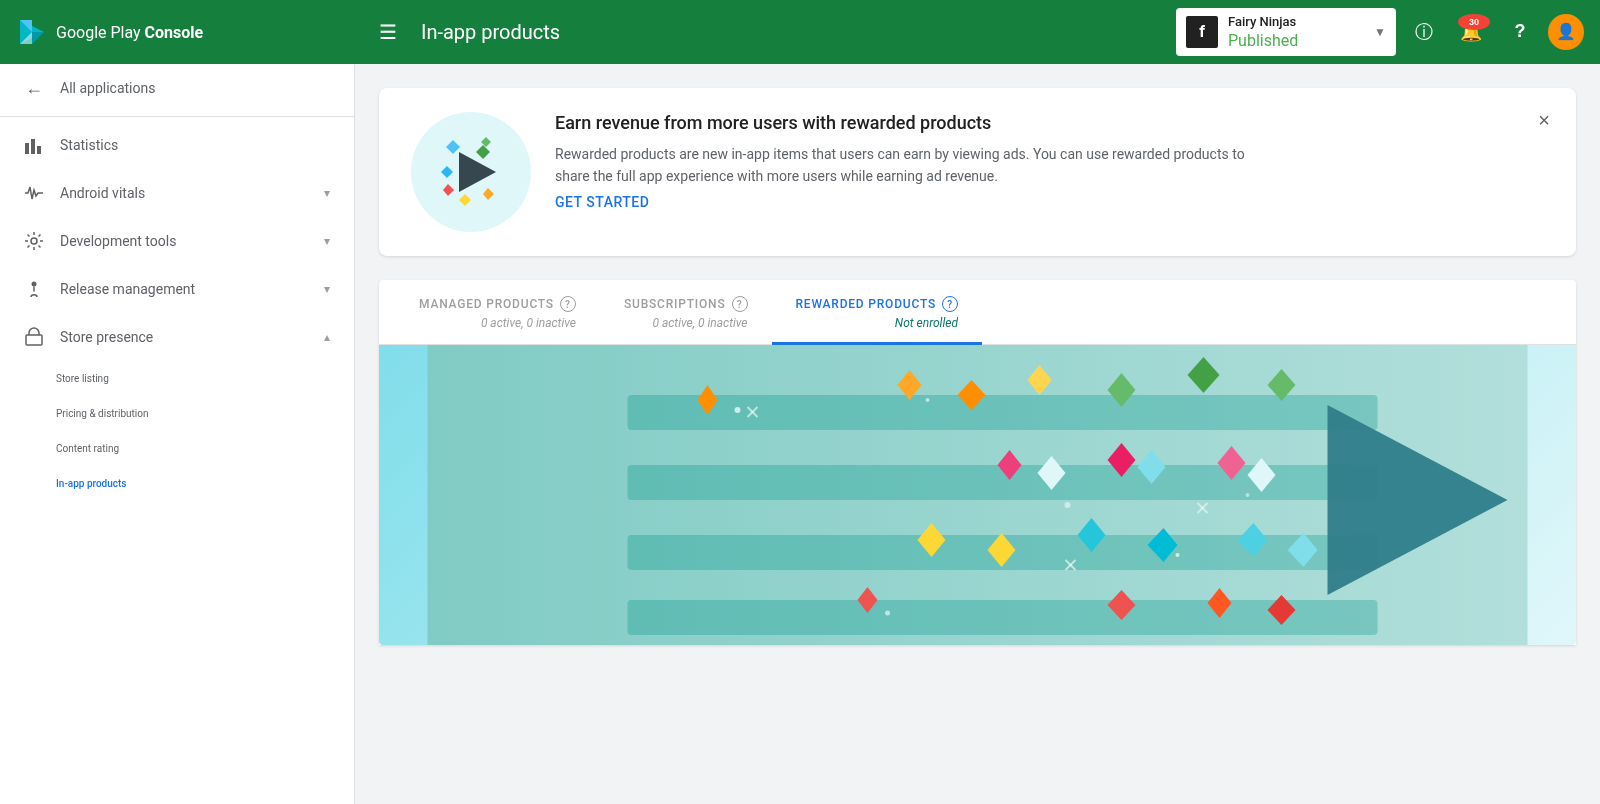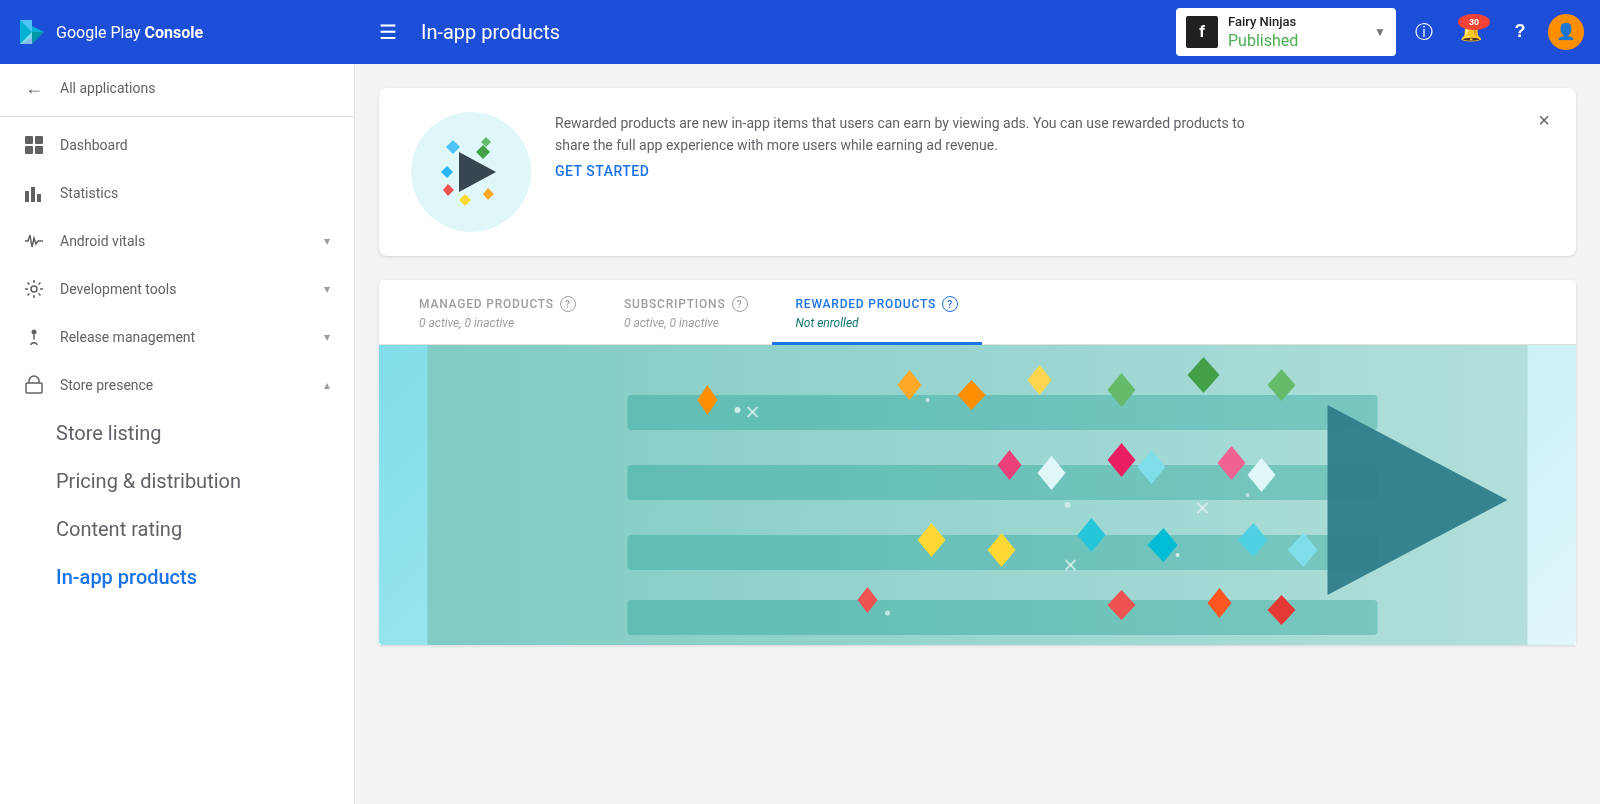--- a/index.html
+++ b/index.html
@@ -1,20 +1,20 @@
 <!DOCTYPE html>
 <html><head>
   <meta charset="utf-8">
   <style>
     * { box-sizing: border-box; margin: 0; padding: 0; }
     body { font-family: 'Roboto', Arial, sans-serif; background: #f1f3f4; display: flex; flex-direction: column; height: 100vh; overflow: hidden; }
 
     
     .top-header {
-      background: #1d4ed8;
+      background: #15803d;
       height: 64px;
       display: flex;
       align-items: center;
       padding: 0 16px;
       flex-shrink: 0;
       z-index: 10;
     }
     .header-left {
       display: flex;
       align-items: center;
@@ -181,21 +181,21 @@
       background: #e0e0e0;
       margin: 4px 0;
     }
 
     .sidebar-sub-item {
       display: flex;
       align-items: center;
       padding: 12px 24px 12px 56px;
       cursor: pointer;
       color: #5f6368;
-      font-size: 20px;
+      font-size: 10px;
       transition: background 0.15s;
     }
     .sidebar-sub-item.active { color: #1a73e8; font-weight: 500; }
 
     
     .content-area {
       flex: 1;
       overflow-y: auto;
       padding: 24px;
       background: #f1f3f4;
@@ -271,21 +271,21 @@
     .tabs-row {
       display: flex;
       border-bottom: 1px solid #e0e0e0;
       padding: 0 16px;
     }
     .tab-item {
       padding: 16px 24px 12px;
       cursor: pointer;
       display: flex;
       flex-direction: column;
-      align-items: flex-start;
+      align-items: flex-end;
       gap: 4px;
       border-bottom: 3px solid transparent;
       margin-bottom: -1px;
       min-width: 160px;
     }
     .tab-item.active {
       border-bottom-color: #1a73e8;
     }
     .tab-label {
       font-size: 12px;
@@ -383,31 +383,20 @@
 <div class="main-layout">
 
   <nav class="sidebar">
 
     <div class="sidebar-item">
       <span class="item-icon">←</span>
       <span class="item-label">All applications</span>
     </div>
     <div class="sidebar-divider"></div>
 
-    <div class="sidebar-item">
-      <span class="item-icon">
-        <svg width="20" height="20" viewBox="0 0 20 20">
-            <rect x="1" y="1" width="8" height="8" rx="1" fill="#616161"></rect>
-            <rect x="11" y="1" width="8" height="8" rx="1" fill="#616161"></rect>
-            <rect x="1" y="11" width="8" height="8" rx="1" fill="#616161"></rect>
-            <rect x="11" y="11" width="8" height="8" rx="1" fill="#616161"></rect>
-          </svg>
-      </span>
-      <span class="item-label">Dashboard</span>
-    </div>
 
     <div class="sidebar-item">
       <span class="item-icon">
         <svg width="20" height="20" viewBox="0 0 20 20">
             <rect x="1" y="8" width="4" height="11" fill="#616161"></rect>
             <rect x="7" y="4" width="4" height="15" fill="#616161"></rect>
             <rect x="13" y="11" width="4" height="8" fill="#616161"></rect>
           </svg>
       </span>
       <span class="item-label">Statistics</span>
@@ -485,20 +474,21 @@
           <polygon points="60,20 65,15 70,20 65,25" fill="#66bb6a"></polygon>
           <polygon points="55,30 62,23 69,30 62,37" fill="#43a047"></polygon>
           <polygon points="20,50 26,44 32,50 26,56" fill="#29b6f6"></polygon>
           <polygon points="22,68 27,62 33,68 27,74" fill="#ef5350"></polygon>
           <polygon points="38,78 44,72 50,78 44,84" fill="#fdd835"></polygon>
           <polygon points="62,72 67,66 73,72 67,78" fill="#ffa726"></polygon>
         </svg>
       </div>
 
       <div class="promo-content">
+        <div class="promo-title">Earn revenue from more users with rewarded products</div>
         <div class="promo-desc">Rewarded products are new in-app items that users can earn by viewing ads. You can use rewarded products to share the full app experience with more users while earning ad revenue.</div>
         <a class="promo-link">GET STARTED</a>
       </div>
     </div>
 
     <div class="tabs-container">
       <div class="tabs-row">
 
         <div class="tab-item">
           <div class="tab-label">

